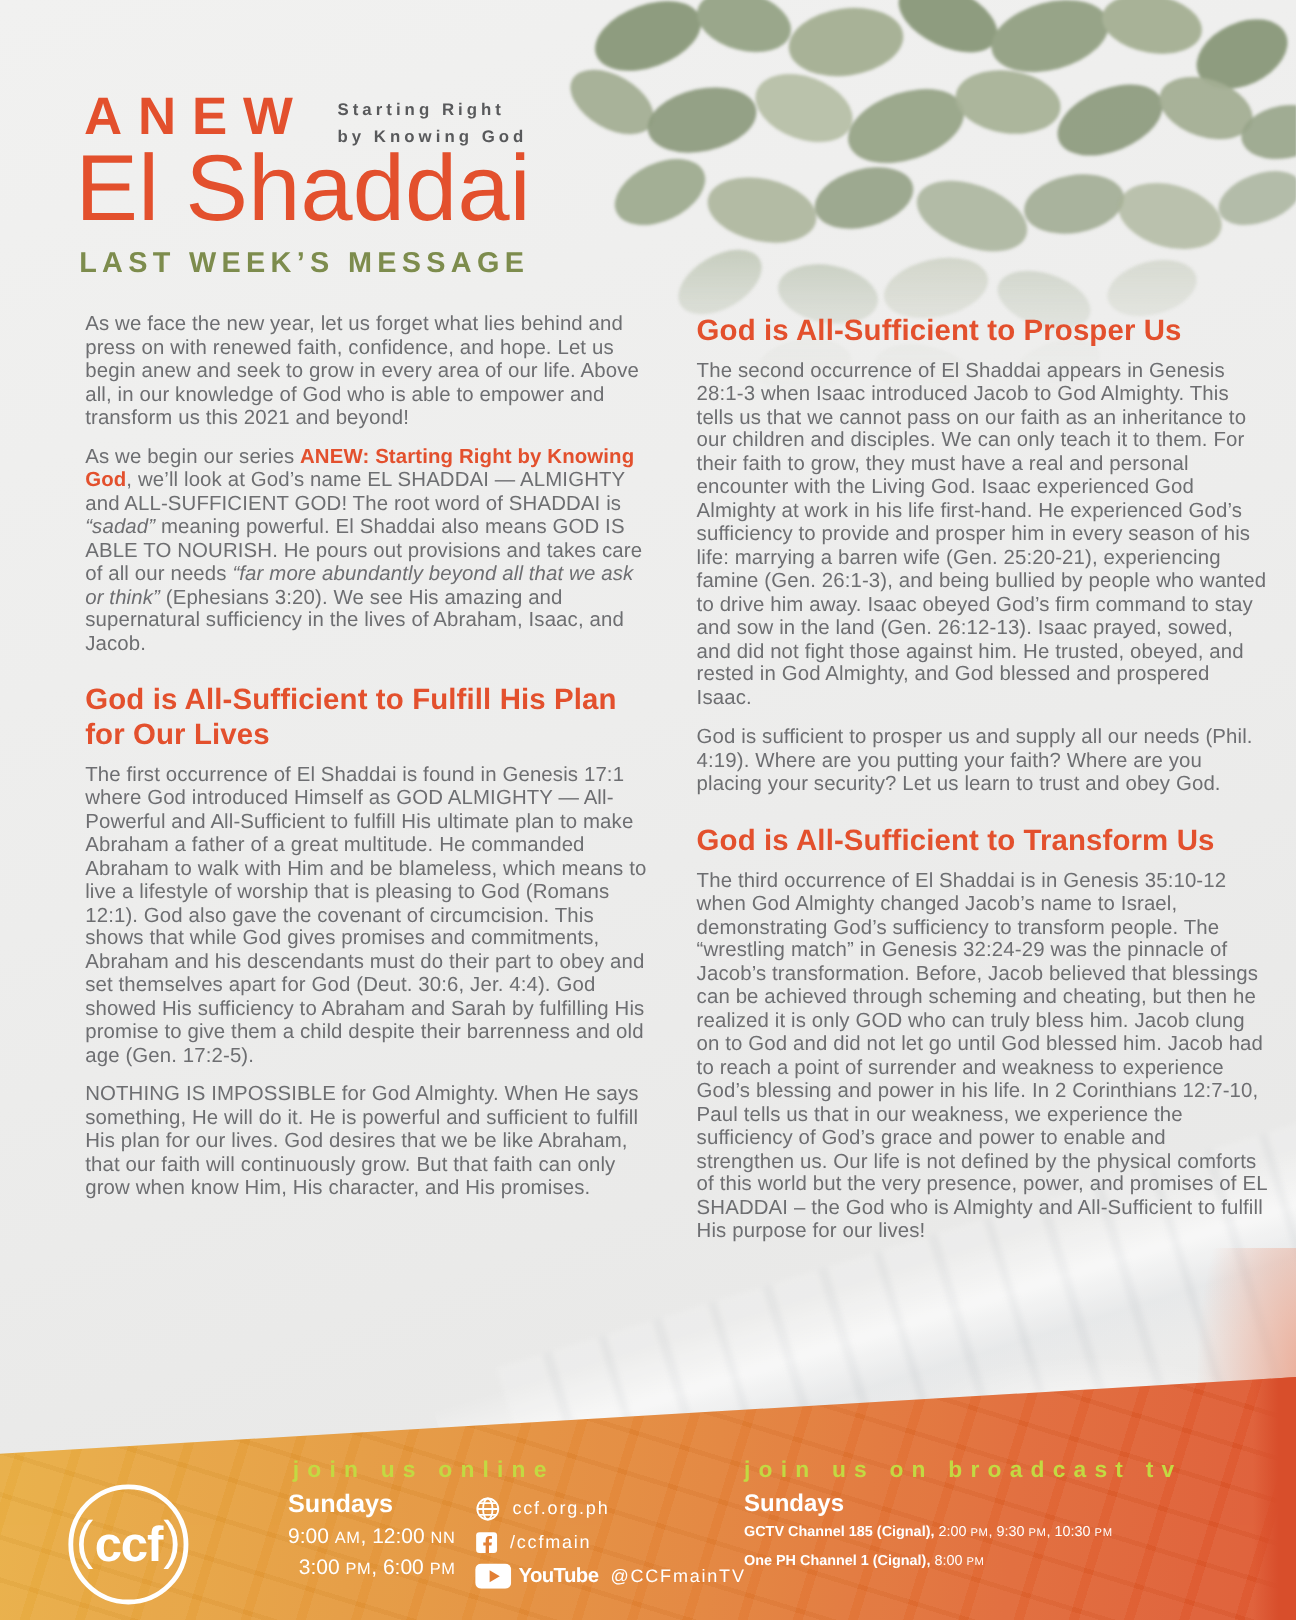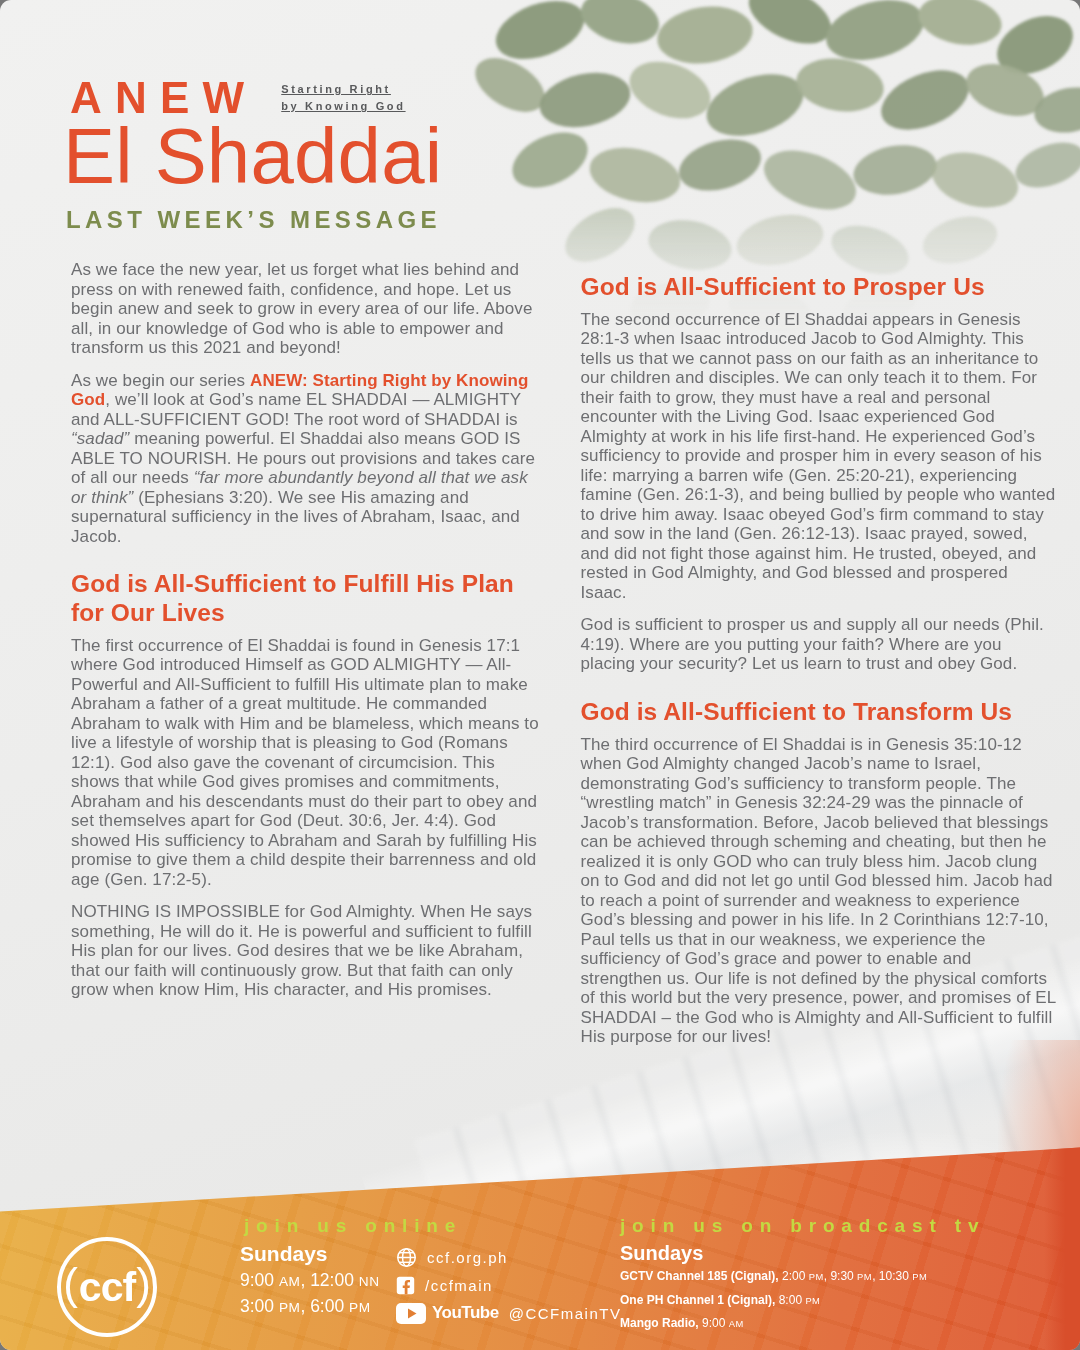--- a/index.html
+++ b/index.html
@@ -3,44 +3,43 @@
 <meta charset="utf-8">
 <style>
   :root{
     --red:#E3502D; --olive:#7D8C4D; --body:#6D6E71; --tag:#58595B; --lime:#C3D942;
   }
   html,body{margin:0;padding:0;background:#777;}
   .page{
     position:relative;width:1080px;height:1350px;margin:0 auto;overflow:hidden;
     background:linear-gradient(160deg,#F1F1F0 0%,#EDEDEC 45%,#E6E6E5 100%);
     font-family:"Liberation Sans",sans-serif;
-    border-radius:11px;
   }
   
   .plant{position:absolute;top:-10px;right:0;width:660px;height:390px;pointer-events:none;}
   .kb-streak{position:absolute;left:360px;top:980px;width:820px;height:260px;transform:rotate(-17deg);
     background:linear-gradient(180deg,transparent 28%,rgba(255,255,255,.6) 46%,rgba(219,223,227,.38) 62%,transparent 80%);}
   .kb-keys{position:absolute;left:430px;top:1030px;width:720px;height:220px;transform:rotate(-17deg);opacity:.28;filter:blur(2px);
     background:repeating-linear-gradient(90deg,rgba(255,255,255,.55) 0 40px,rgba(196,201,206,.45) 40px 48px);}
   .mouse-blob{position:absolute;right:30px;top:1130px;width:280px;height:90px;
     background:radial-gradient(ellipse at 50% 50%,rgba(255,255,255,.55),rgba(255,255,255,0) 70%);}
   .hand-blob{position:absolute;right:-28px;top:1040px;width:110px;height:320px;
     background:radial-gradient(ellipse at 85% 35%,rgba(235,166,143,.95),rgba(235,166,143,0) 72%);}
   
   .brand-row{position:absolute;left:70px;top:76px;display:flex;align-items:flex-start;gap:24px;}
   .brand{font-size:44px;font-weight:bold;color:var(--red);letter-spacing:.30em;line-height:1;}
-  .tagline{margin-top:5px;font-size:11px;font-weight:bold;color:var(--tag);letter-spacing:.24em;line-height:1.55;text-decoration:underline;}
+  .tagline{margin-top:5px;font-size:14px;font-weight:bold;color:var(--tag);letter-spacing:.24em;line-height:1.55;}
   .title{position:absolute;left:63px;top:114px;font-size:78px;font-weight:normal;color:var(--red);letter-spacing:.2px;line-height:1.1;}
   .kicker{position:absolute;left:66px;top:206px;font-size:24px;font-weight:bold;color:var(--olive);letter-spacing:.185em;}
   
   .cols{position:absolute;left:71px;top:260px;width:985px;display:flex;gap:34px;}
   .col{width:477px;}
   .body-p{font-size:17px;line-height:19.5px;letter-spacing:.1px;color:var(--body);margin:0 0 13px 0;}
   .section-h{font-size:24.5px;line-height:1.18;color:var(--red);font-weight:bold;margin:24px 0 8px 0;letter-spacing:.1px;}
-  .section-h:first-child{margin-top:13px;}
+  .section-h:first-child{margin-top:2px;}
   .seg-br{color:var(--red);font-weight:bold;}
   .seg-i{font-style:italic;}
   .seg-b{font-weight:bold;}
   .seg-sc{font-size:.78em;letter-spacing:.5px;}
   
   .footer-bg{position:absolute;left:0;top:1130px;width:1080px;height:220px;
     clip-path:polygon(0 37%,100% 8%,100% 100%,0 100%);
     background:linear-gradient(97deg,#E8AC3E 0%,#E49738 28%,#E27F34 55%,#E06430 78%,#DE552C 100%);
     background:linear-gradient(97deg,#E8AC3E 0%,#E49738 28%,#E27F34 55%,#E06430 78%,#DD522B 100%);}
   .footer-bg::before{content:"";position:absolute;inset:0;opacity:.5;
@@ -50,21 +49,21 @@
   .footer-bg::after{content:"";position:absolute;top:0;right:0;width:36px;height:100%;
     background:linear-gradient(90deg,rgba(216,78,43,0),#D84E2B 60%);}
   .footer-item{position:absolute;color:#fff;}
   .ccf-logo{left:57px;top:1237px;width:100px;height:100px;border:4px solid #fff;border-radius:50%;
     display:flex;align-items:center;justify-content:center;box-sizing:border-box;}
   .ccf-logo .paren{font-size:44px;font-weight:normal;line-height:1;position:relative;top:-3px;}
   .ccf-logo .ccf{font-size:41px;font-weight:bold;letter-spacing:-1px;line-height:1;margin:0 1px;}
   .f-head{font-size:19px;font-weight:bold;color:var(--lime);letter-spacing:.36em;}
   .online-head{left:244px;top:1215px;}
   .online-day{left:240px;top:1242px;font-size:21px;font-weight:bold;}
-  .online-times{left:240px;top:1268px;font-size:17.5px;line-height:24px;}
+  .online-times{left:240px;top:1268px;font-size:17.5px;line-height:24px;text-align:right;}
   .links{left:396px;top:1244px;}
   .link-row{display:flex;align-items:center;gap:10px;height:26px;margin-bottom:2px;}
   .link-label{font-size:15px;font-weight:normal;letter-spacing:1.5px;}
   .yt-word{font-size:17px;font-weight:bold;letter-spacing:-.5px;margin-left:-4px;}
   .bc-head{left:620px;top:1215px;}
   .bc-day{left:620px;top:1242px;font-size:20px;font-weight:bold;}
   .bc-lines{left:620px;top:1265px;font-size:12px;line-height:22.5px;}
   .icon-svg{display:block;}
 </style>
 </head>
@@ -193,16 +192,15 @@
       <span class="yt-word">YouTube</span>
       <span class="link-label">@CCFmainTV</span>
     </div>
   </div>
 
   <div class="footer-item f-head bc-head">join us on broadcast tv</div>
   <div class="footer-item bc-day">Sundays</div>
   <div class="footer-item bc-lines">
     <div><span class="seg-b">GCTV Channel 185 (Cignal),</span><span> 2:00 </span><span class="seg-sc">PM</span><span>, 9:30 </span><span class="seg-sc">PM</span><span>, 10:30 </span><span class="seg-sc">PM</span></div>
     <div><span class="seg-b">One PH Channel 1 (Cignal),</span><span> 8:00 </span><span class="seg-sc">PM</span></div>
-    <div><span class="seg-b">Mango Radio,</span><span> 9:00 </span><span class="seg-sc">AM</span></div>
   </div>
 
 </div>
 
 </body></html>

